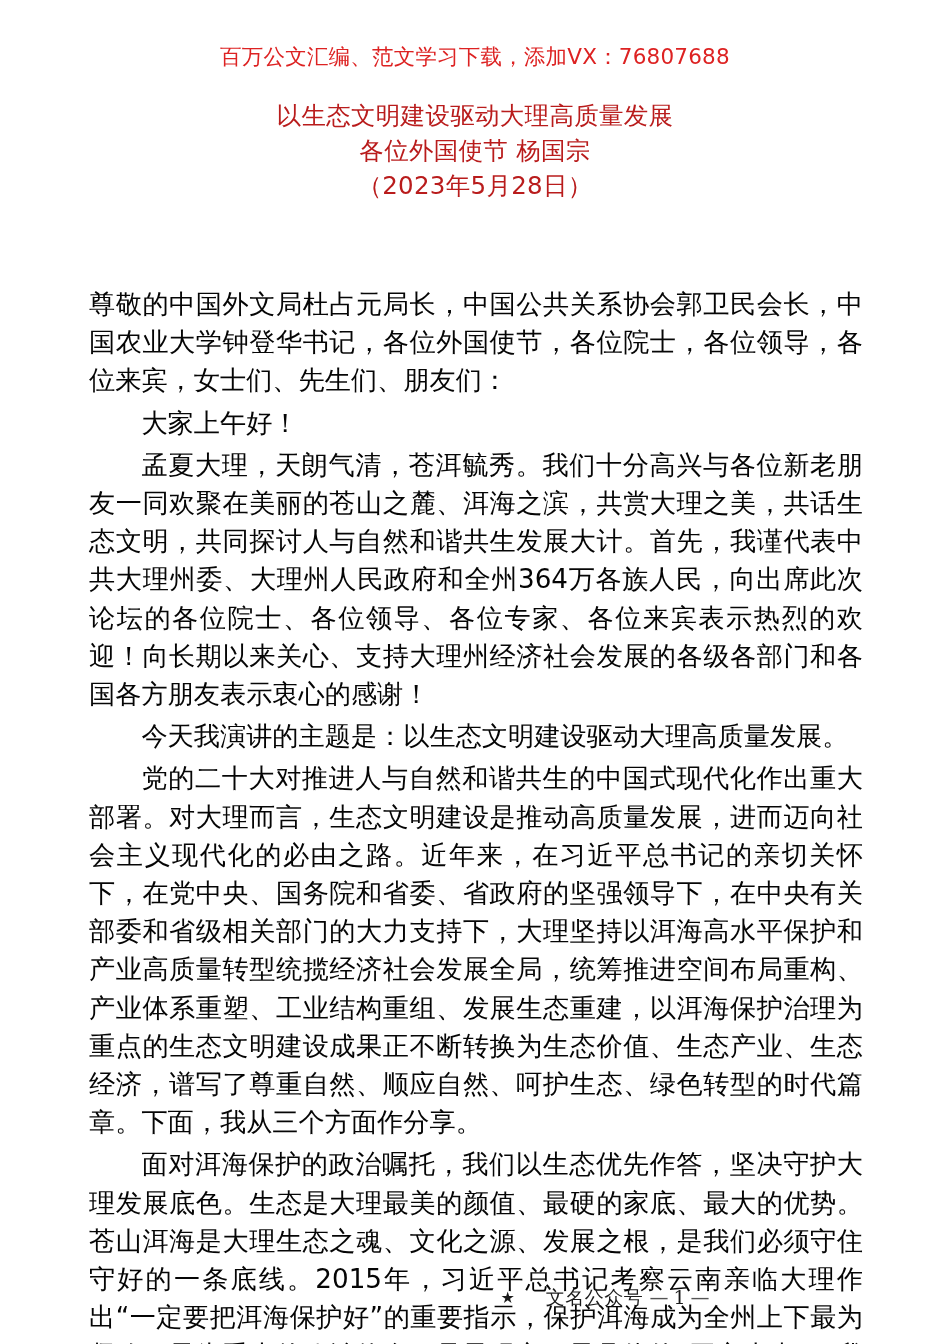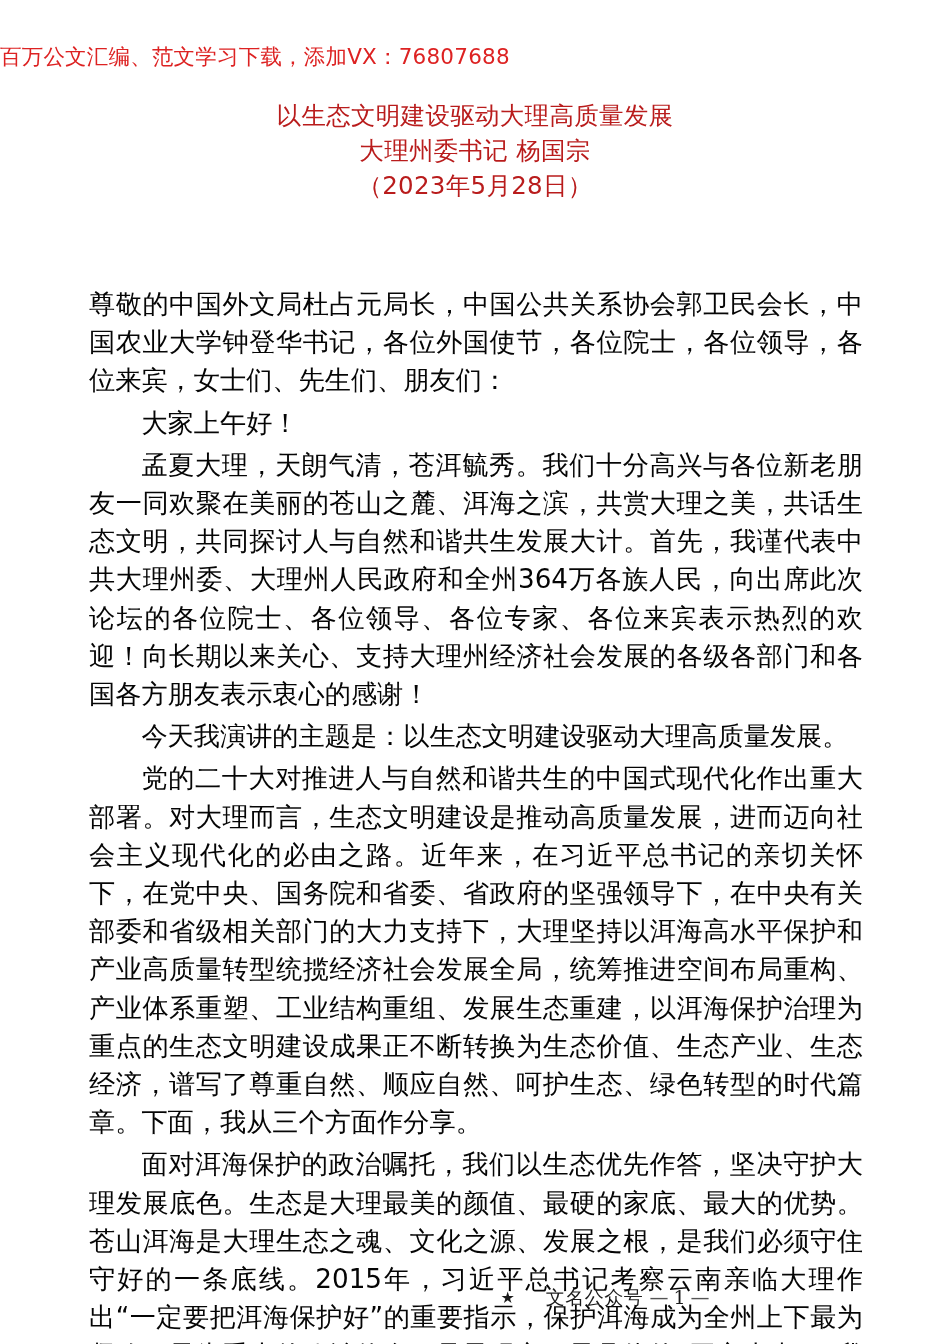--- a/index.html
+++ b/index.html
@@ -19,20 +19,21 @@
     overflow: hidden;
     box-sizing: border-box;
   }
 
   
   .promo-banner {
     position: absolute;
     top: 42px;
     left: 0;
     width: 950px;
+    text-align: center;
     color: #dd2222;
     font-size: 21.5px;
     letter-spacing: 0.2px;
     font-family: "DejaVu Sans", "Liberation Sans", sans-serif;
     white-space: nowrap;
   }
 
   
   .title-block {
     position: absolute;
@@ -105,21 +106,21 @@
 </style>
 </head>
 <body>
 
 <div class="page">
 
   <div class="promo-banner">百万公文汇编、范文学习下载，添加VX：76807688</div>
 
   <div class="title-block">
     <div class="title-line">以生态文明建设驱动大理高质量发展</div>
-    <div class="title-line">大理州委书记  杨国宗</div>
+    <div class="title-line">各位外国使节  杨国宗</div>
     <div class="title-line">（2023年5月28日）</div>
   </div>
 
   <div class="body-text">
     <p>尊敬的中国外文局杜占元局长，中国公共关系协会郭卫民会长，中国农业大学钟登华书记，各位外国使节，各位院士，各位领导，各位来宾，女士们、先生们、朋友们：</p>
     <p class="indent">大家上午好！</p>
     <p class="indent">孟夏大理，天朗气清，苍洱毓秀。我们十分高兴与各位新老朋友一同欢聚在美丽的苍山之麓、洱海之滨，共赏大理之美，共话生态文明，共同探讨人与自然和谐共生发展大计。首先，我谨代表中共大理州委、大理州人民政府和全州364万各族人民，向出席此次论坛的各位院士、各位领导、各位专家、各位来宾表示热烈的欢迎！向长期以来关心、支持大理州经济社会发展的各级各部门和各国各方朋友表示衷心的感谢！</p>
     <p class="indent">今天我演讲的主题是：以生态文明建设驱动大理高质量发展。</p>
     <p class="indent">党的二十大对推进人与自然和谐共生的中国式现代化作出重大部署。对大理而言，生态文明建设是推动高质量发展，进而迈向社会主义现代化的必由之路。近年来，在习近平总书记的亲切关怀下，在党中央、国务院和省委、省政府的坚强领导下，在中央有关部委和省级相关部门的大力支持下，大理坚持以洱海高水平保护和产业高质量转型统揽经济社会发展全局，统筹推进空间布局重构、产业体系重塑、工业结构重组、发展生态重建，以洱海保护治理为重点的生态文明建设成果正不断转换为生态价值、生态产业、生态经济，谱写了尊重自然、顺应自然、呵护生态、绿色转型的时代篇章。下面，我从三个方面作分享。</p>
     <p class="indent">面对洱海保护的政治嘱托，我们以生态优先作答，坚决守护大理发展底色。生态是大理最美的颜值、最硬的家底、最大的优势。苍山洱海是大理生态之魂、文化之源、发展之根，是我们必须守住守好的一条底线。2015年，习近平总书记考察云南亲临大理作出“一定要把洱海保护好”的重要指示，保护洱海成为全州上下最为紧迫、最为重大的政治使命，是最现实、最具体的“国之大者”。我们始终牢记总书记的殷殷嘱托，坚决贯彻省委、省政府“三治一</p>

